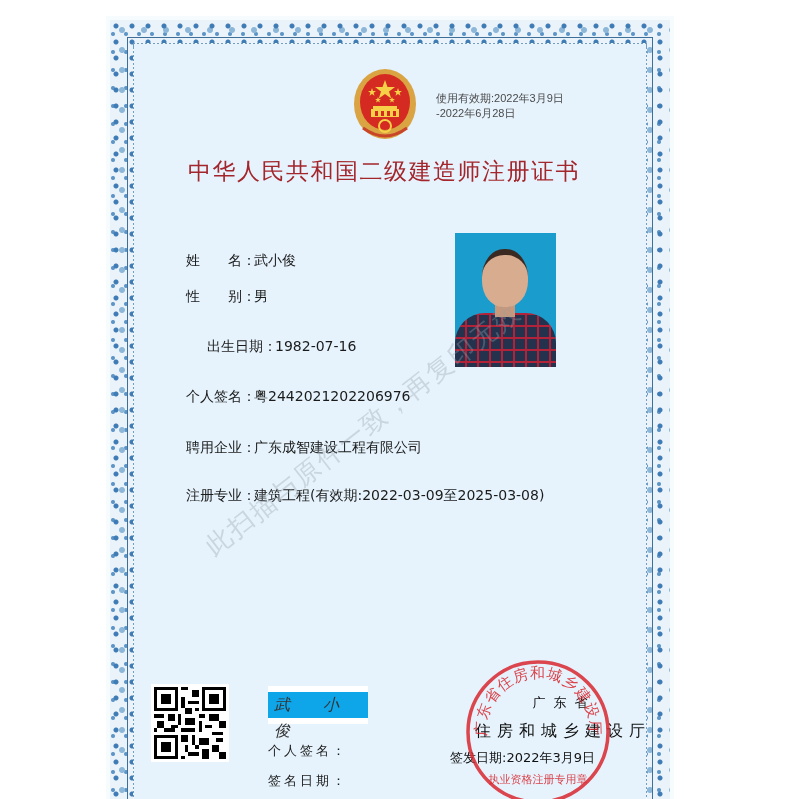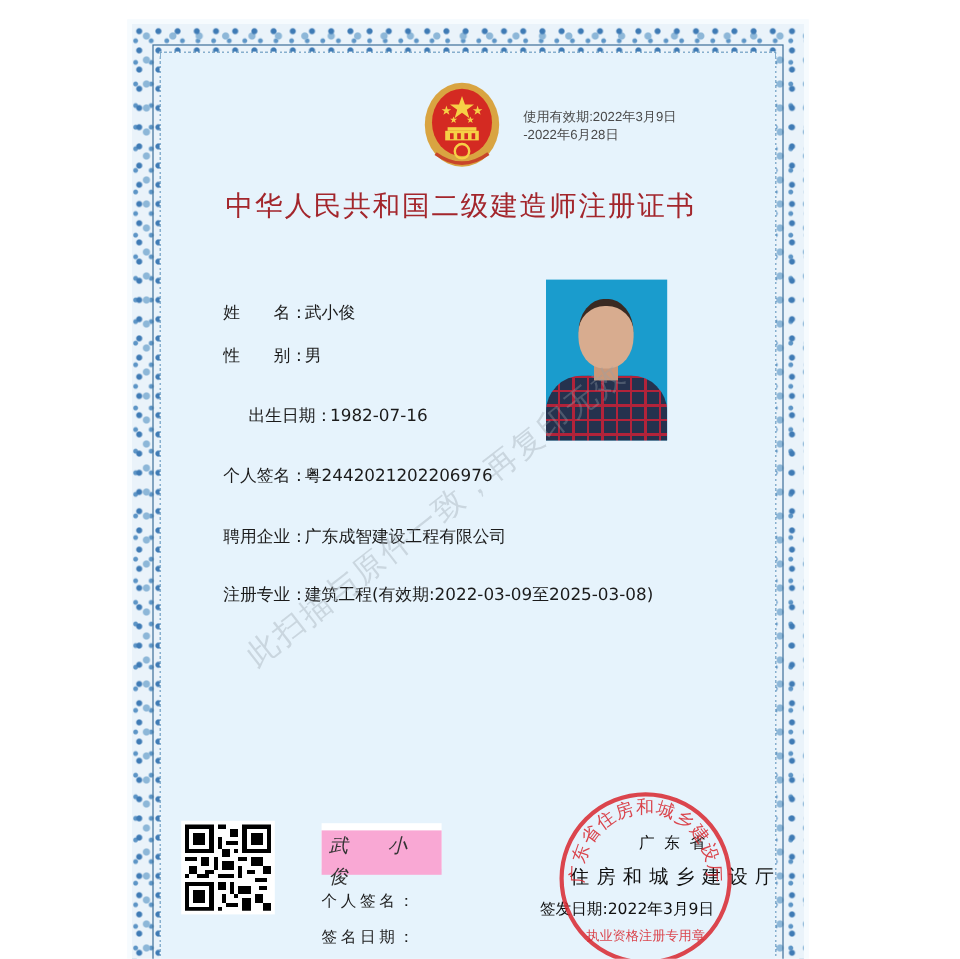--- a/index.html
+++ b/index.html
@@ -92,21 +92,21 @@
     position: absolute; left: 45px; top: 668px; width: 78px; height: 78px;
     background: #fff; padding: 3px;
   }
   .qr svg { width: 72px; height: 72px; display: block; }
 
   .signature {
     position: absolute; left: 162px; top: 670px; width: 100px; height: 38px;
     background: #fff; padding: 6px 0;
   }
   .signature .sigbox {
-    width: 100%; height: 37px; background: #f9a8d4; position: relative;
+    width: 100%; height: 26px; background: #0ea5e9; position: relative;
     font-family: "DejaVu Serif", serif; font-size: 16px; color: #333;
     letter-spacing: 14px; padding-left: 6px; line-height: 26px; font-style: italic;
   }
   .sign-label {
     position: absolute; left: 162px; font-size: 13px; color: #1b1b1b; letter-spacing: 3px;
   }
 
   .issuer {
     position: absolute; left: 330px; width: 200px; text-align: center; color: #111;
     white-space: nowrap;

